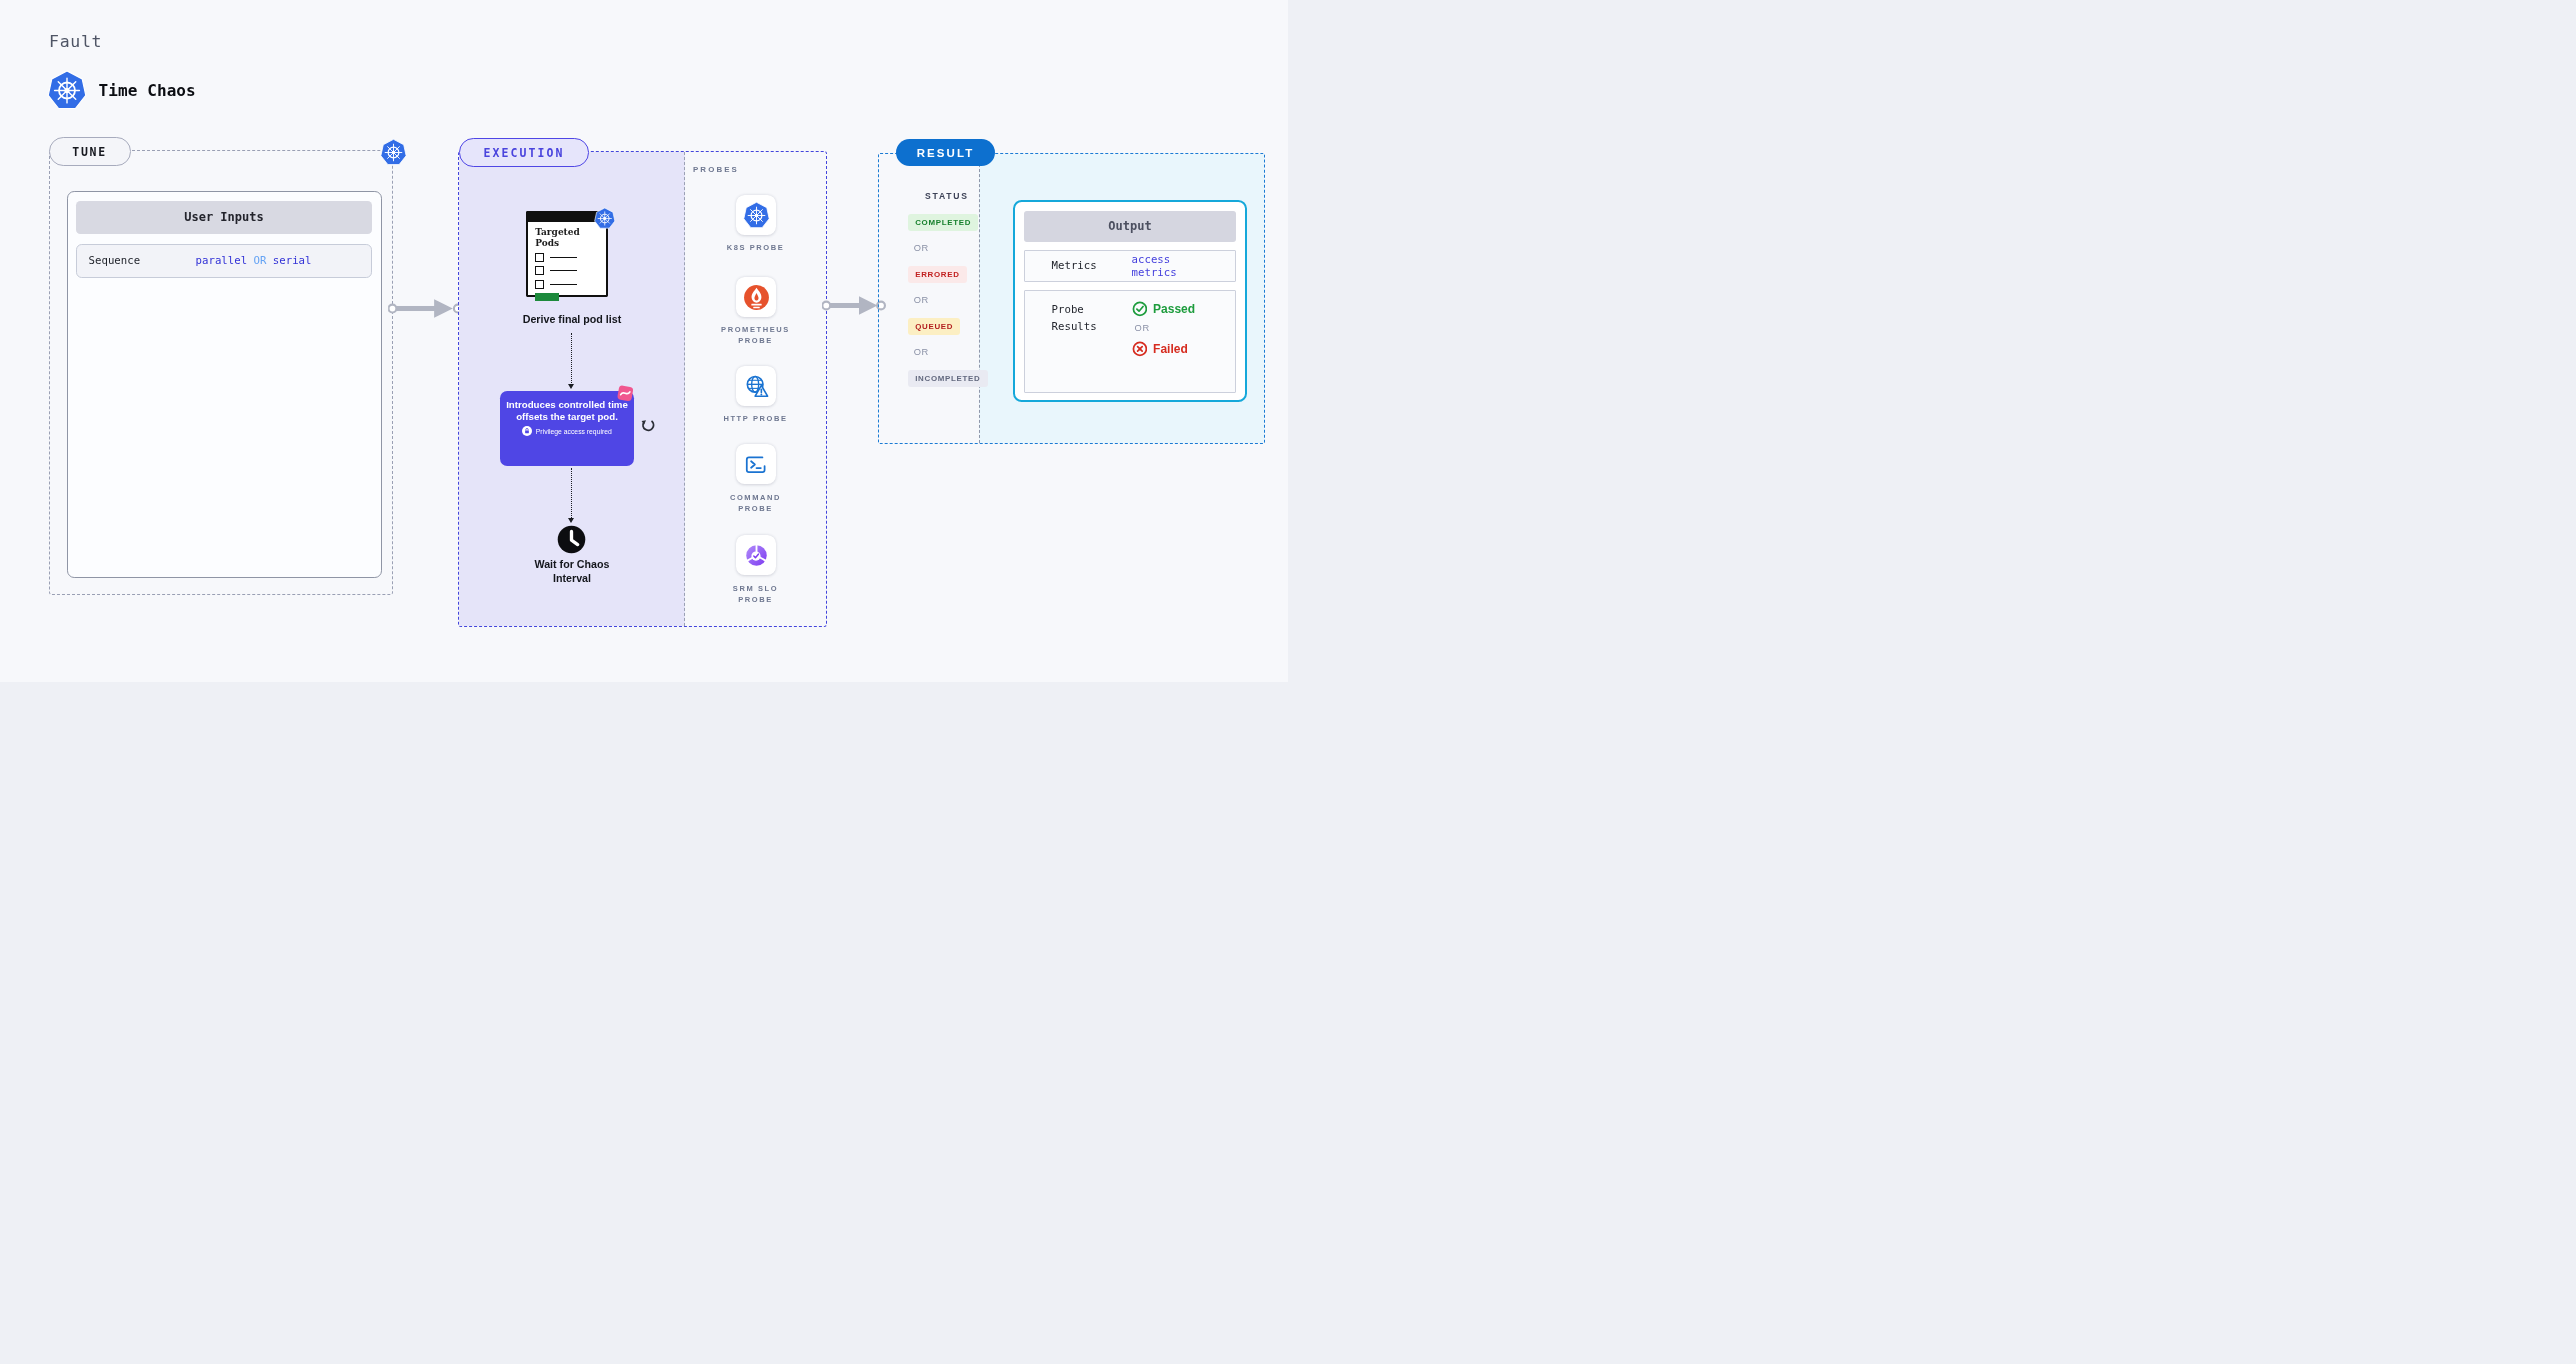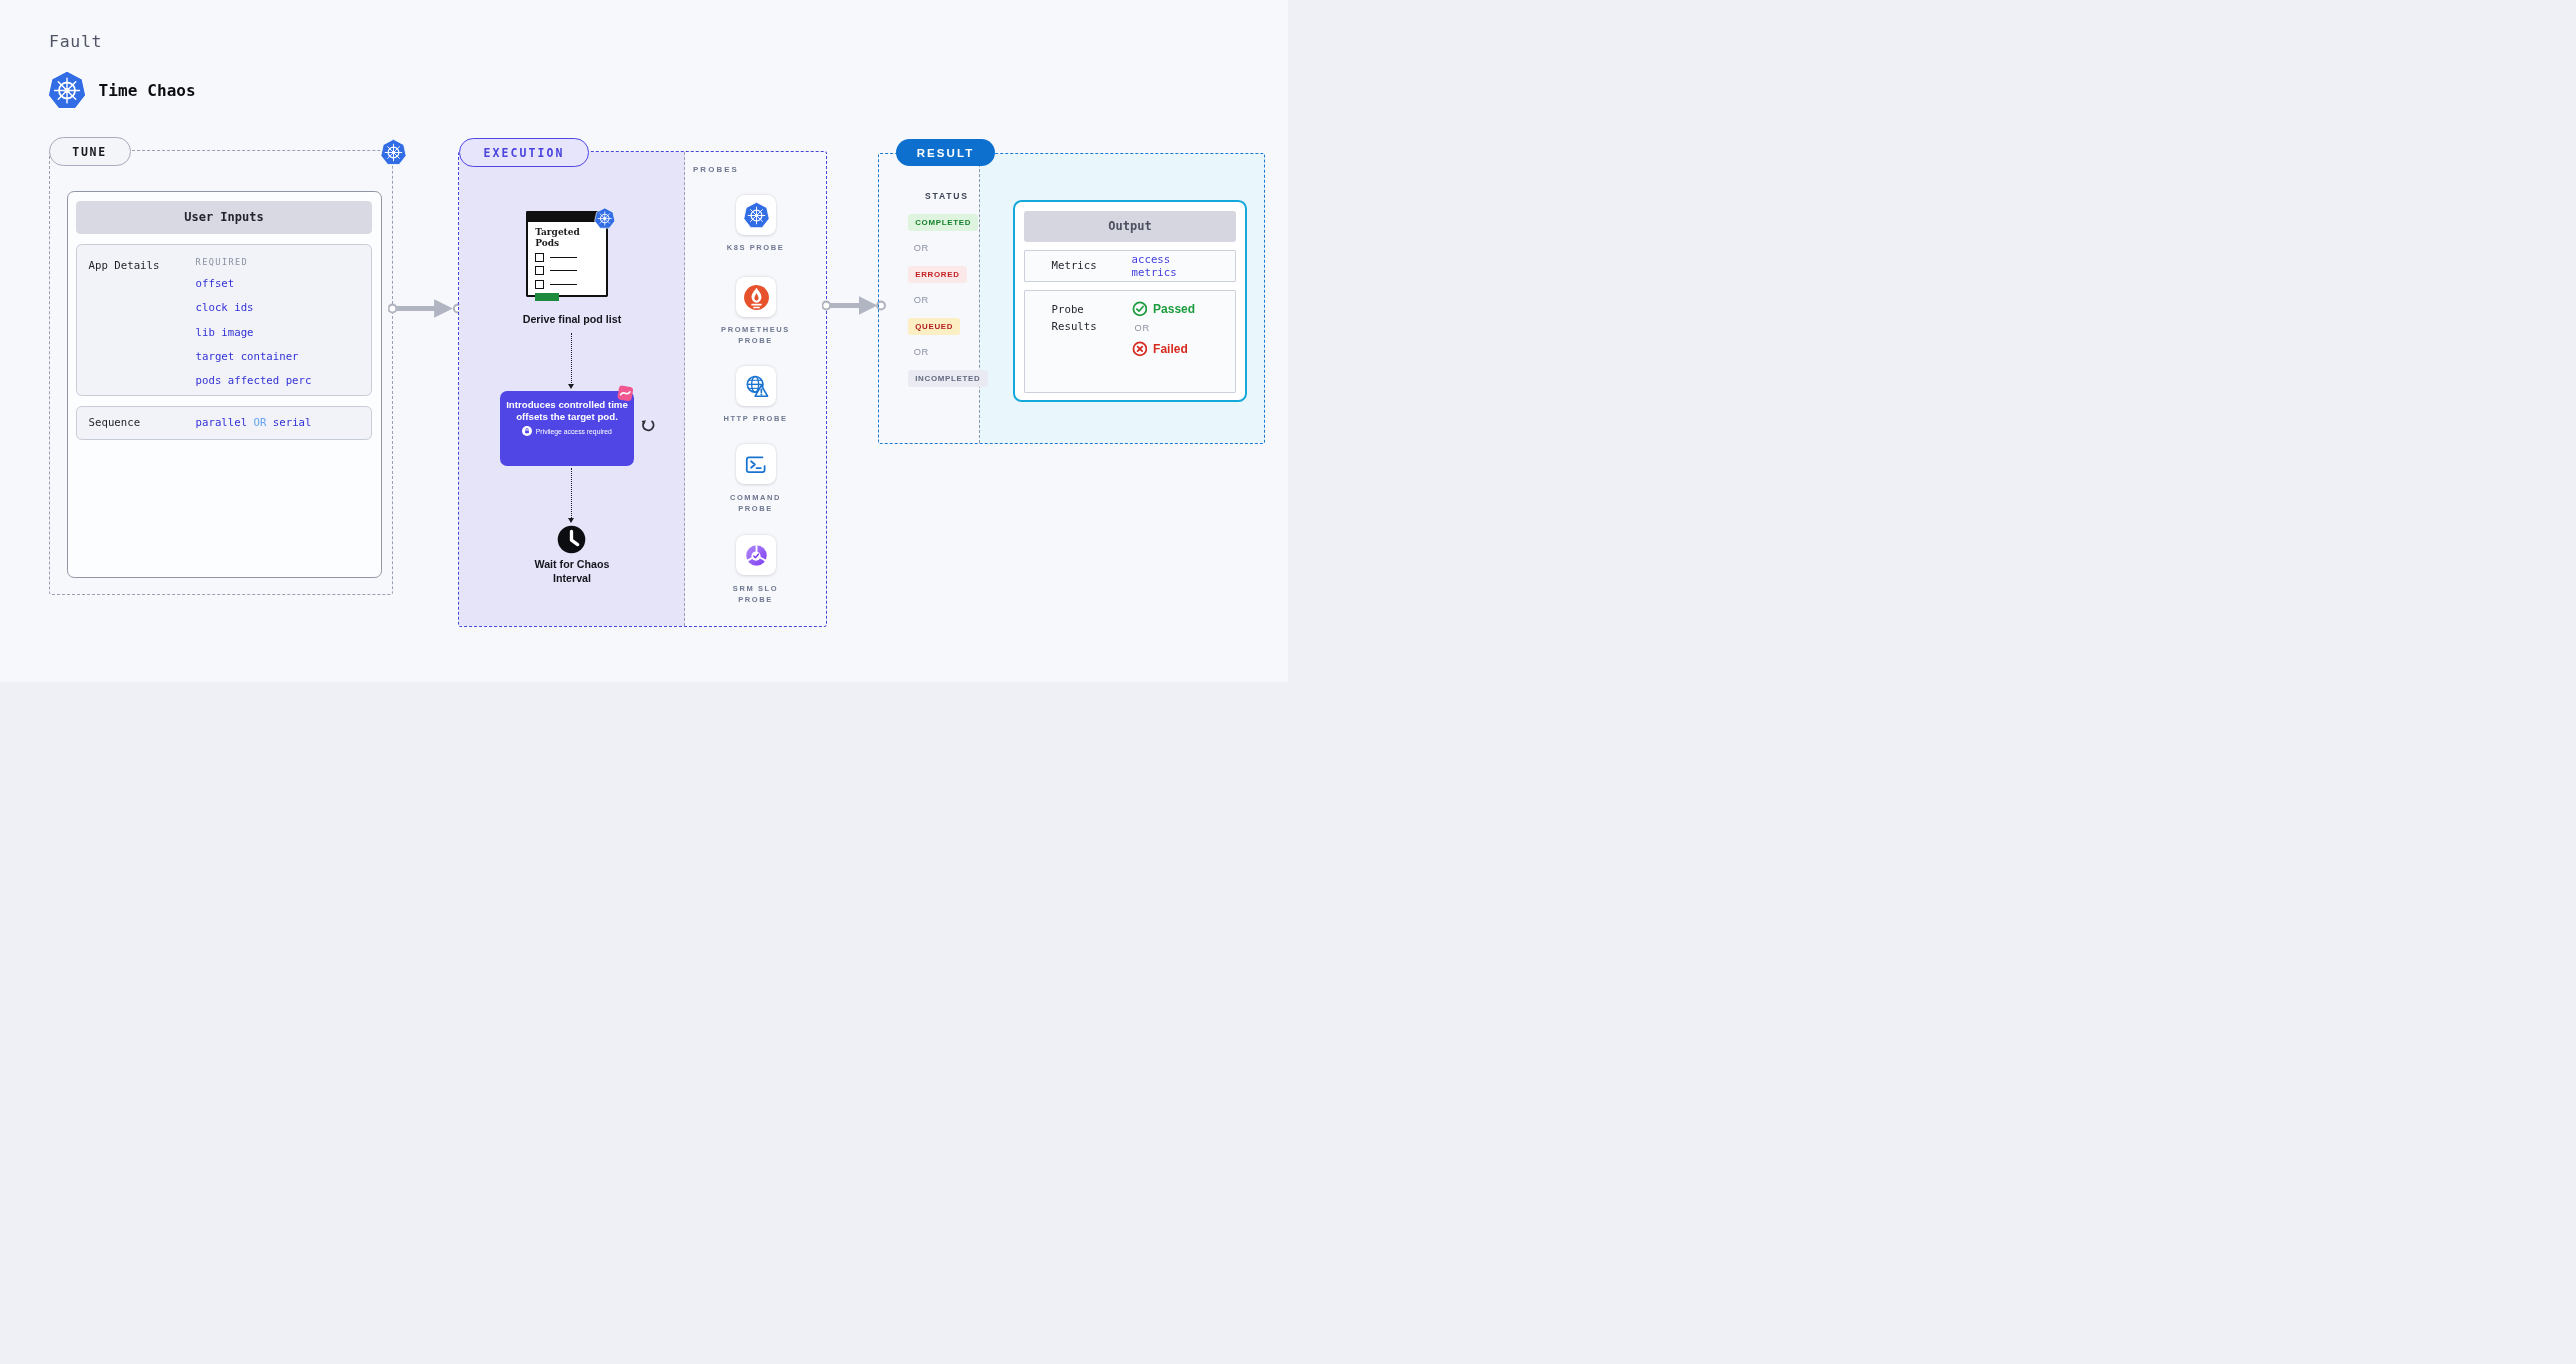--- a/index.html
+++ b/index.html
@@ -210,31 +210,20 @@
 
   <div class="abs tune-box">
     <div class="abs pill pill-tune">TUNE</div>
     <svg class="abs tune-k8s" viewBox="0 0 38 41" width="27" height="29">
         <use href="#k8s"></use>
       </svg>
 
     <div class="abs ui-card">
       <div class="ui-header">User Inputs</div>
 
-      <div class="group g-app">
-        <div class="group-label">App Details</div>
-        <div>
-          <div class="req-tag">REQUIRED</div>
-          <div class="param">offset</div>
-          <div class="param">clock ids</div>
-          <div class="param">lib image</div>
-          <div class="param">target container</div>
-          <div class="param">pods affected perc</div>
-        </div>
-      </div>
 
 
 
       <div class="group g-seq">
         <div class="group-label">Sequence</div>
         <div class="val"><span>parallel</span> <span class="sep">OR</span> <span>serial</span></div>
       </div>
     </div>
   </div>
 

